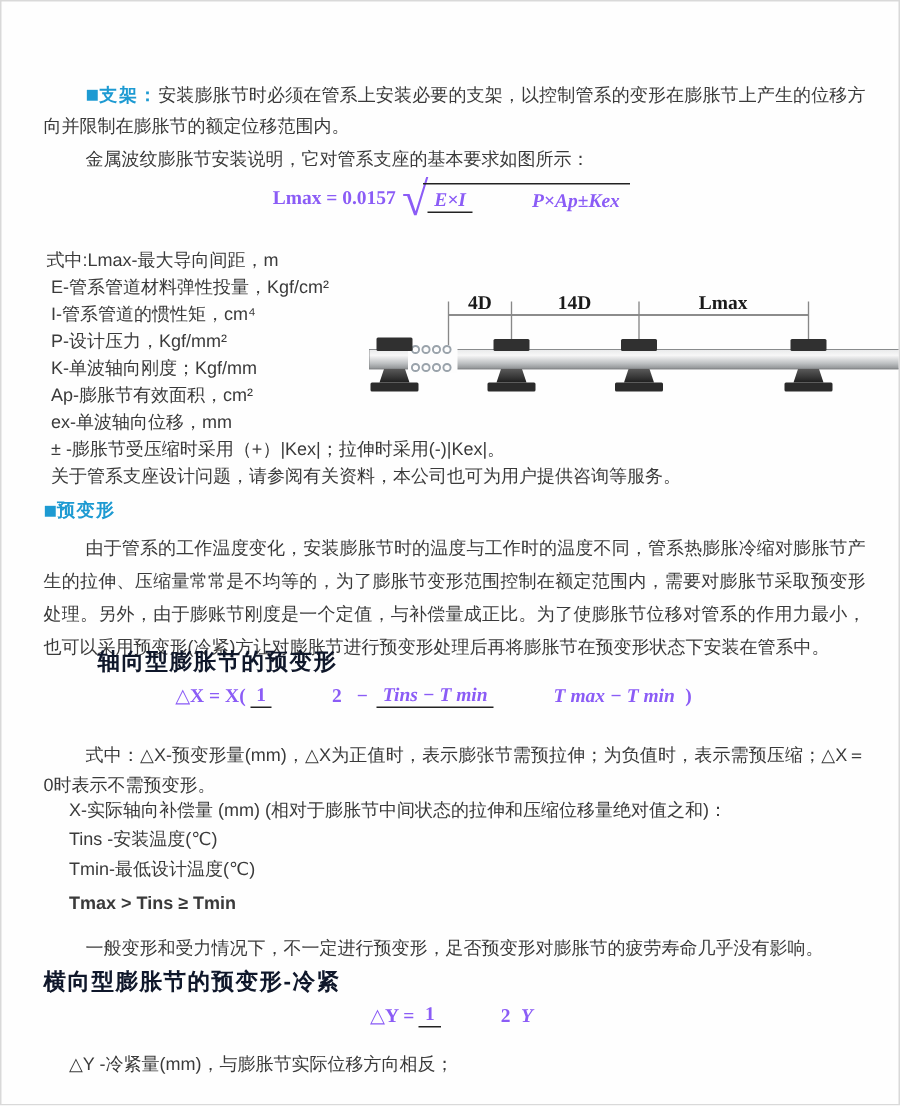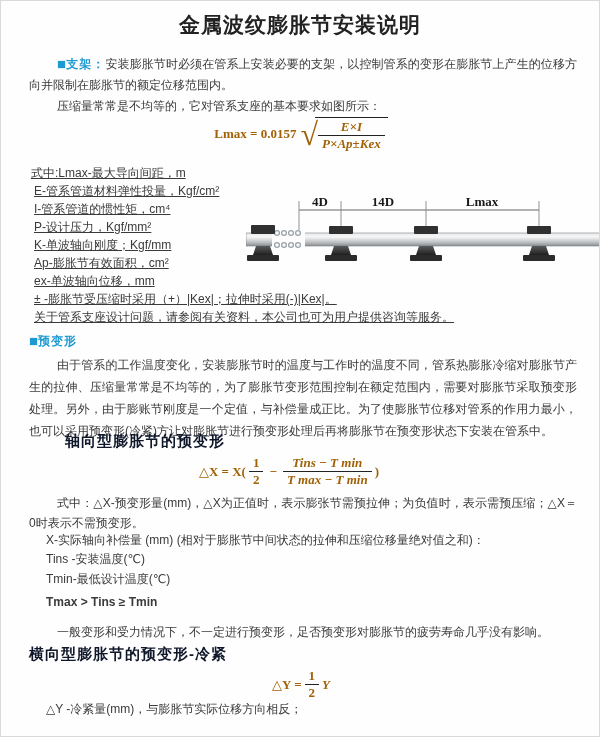--- a/index.html
+++ b/index.html
@@ -14,28 +14,28 @@
     overflow:hidden;
   }
   .abs{position:absolute;}
   .b-title{top:10px;left:0;right:0;text-align:center;font-size:21px;font-weight:bold;color:#222;letter-spacing:1px;}
   .body-text{font-size:12px;color:#3a3a3a;}
   .b-support{top:52px;left:28px;width:548px;line-height:21px;text-indent:28px;text-align:justify;}
   .sec-marker{color:#1d9ad2;font-size:15px;font-weight:bold;vertical-align:-1px;}
   .sec-head-blue{color:#1d9ad2;font-size:12px;font-weight:bold;letter-spacing:1px;}
   .b-example{top:97px;left:28px;width:548px;text-indent:28px;}
   .b-formula1{top:116px;left:0;width:600px;display:flex;justify-content:center;}
-  .formula{font-family:"Liberation Serif","DejaVu Serif",serif;font-size:13px;color:#a16207;font-weight:bold;display:inline-flex;align-items:center;}
+  .formula{font-family:"Liberation Serif","DejaVu Serif",serif;font-size:13px;color:#8b5cf6;font-weight:bold;display:inline-flex;align-items:center;}
   .f-var{font-style:italic;}
   .sqrt-glyph{font-size:32px;font-weight:normal;line-height:30px;margin:0 -3px 0 4px;}
   .radicand{display:inline-block;border-top:1.6px solid #222;padding:2px 3px 0 3px;}
-  .frac{display:inline-flex;flex-direction:column;text-align:center;vertical-align:middle;line-height:14px;}
+  .frac{display:inline-flex;text-align:center;vertical-align:middle;line-height:14px;gap:36px;}
   .frac .num{padding:0 4px 1px 4px;border-bottom:1px solid #222;}
   .frac .den{padding:1px 4px 0 4px;}
-  .b-defs{top:163px;left:30px;line-height:18px;text-decoration:underline;}
+  .b-defs{top:163px;left:30px;line-height:18px;}
   .def-line{white-space:nowrap;}
   .def-indent{margin-left:3px;}
   .b-diagram{top:192px;left:245px;}
   .b-predeform-h{top:330px;left:28px;}
   .b-predeform-p{top:353px;left:28px;width:548px;line-height:22px;text-indent:28px;text-align:justify;}
   .sub-head{color:#0f172a;font-size:15px;font-weight:bold;letter-spacing:1px;}
   .b-axial-h{top:431px;left:64px;}
   .b-formula2{top:455px;left:0;width:576px;display:flex;justify-content:center;}
   .fgap{margin:0 3px;}
   .b-axial-note0{top:492px;left:28px;width:548px;line-height:20px;text-indent:28px;text-align:justify;}
@@ -48,27 +48,26 @@
   .b-lateral-h{top:644px;left:28px;}
   .b-formula3{top:668px;left:0;width:600px;display:flex;justify-content:center;}
   .b-lateral-note{top:700px;left:45px;}
   svg text{font-family:"Liberation Serif","DejaVu Serif",serif;font-weight:bold;}
 </style>
 </head>
 <body>
 
 <div class="page">
 
-  <div class="abs b-title">金属波纹膨胀节安装说明</div>
 
   <div class="abs b-support body-text">
     <span class="sec-marker">■</span><span class="sec-head-blue">支架：</span><span>安装膨胀节时必须在管系上安装必要的支架，以控制管系的变形在膨胀节上产生的位移方向并限制在膨胀节的额定位移范围内。</span>
   </div>
 
-  <div class="abs b-example body-text">压缩量常常是不均等的，它对管系支座的基本要求如图所示：</div>
+  <div class="abs b-example body-text">金属波纹膨胀节安装说明，它对管系支座的基本要求如图所示：</div>
 
   <div class="abs b-formula1">
     <span class="formula">
       <span>Lmax = 0.0157</span>
       <span class="sqrt-glyph">√</span>
       <span class="radicand">
         <span class="frac">
           <span class="num f-var">E×I</span>
           <span class="den f-var">P×Ap±Kex</span>
         </span>

